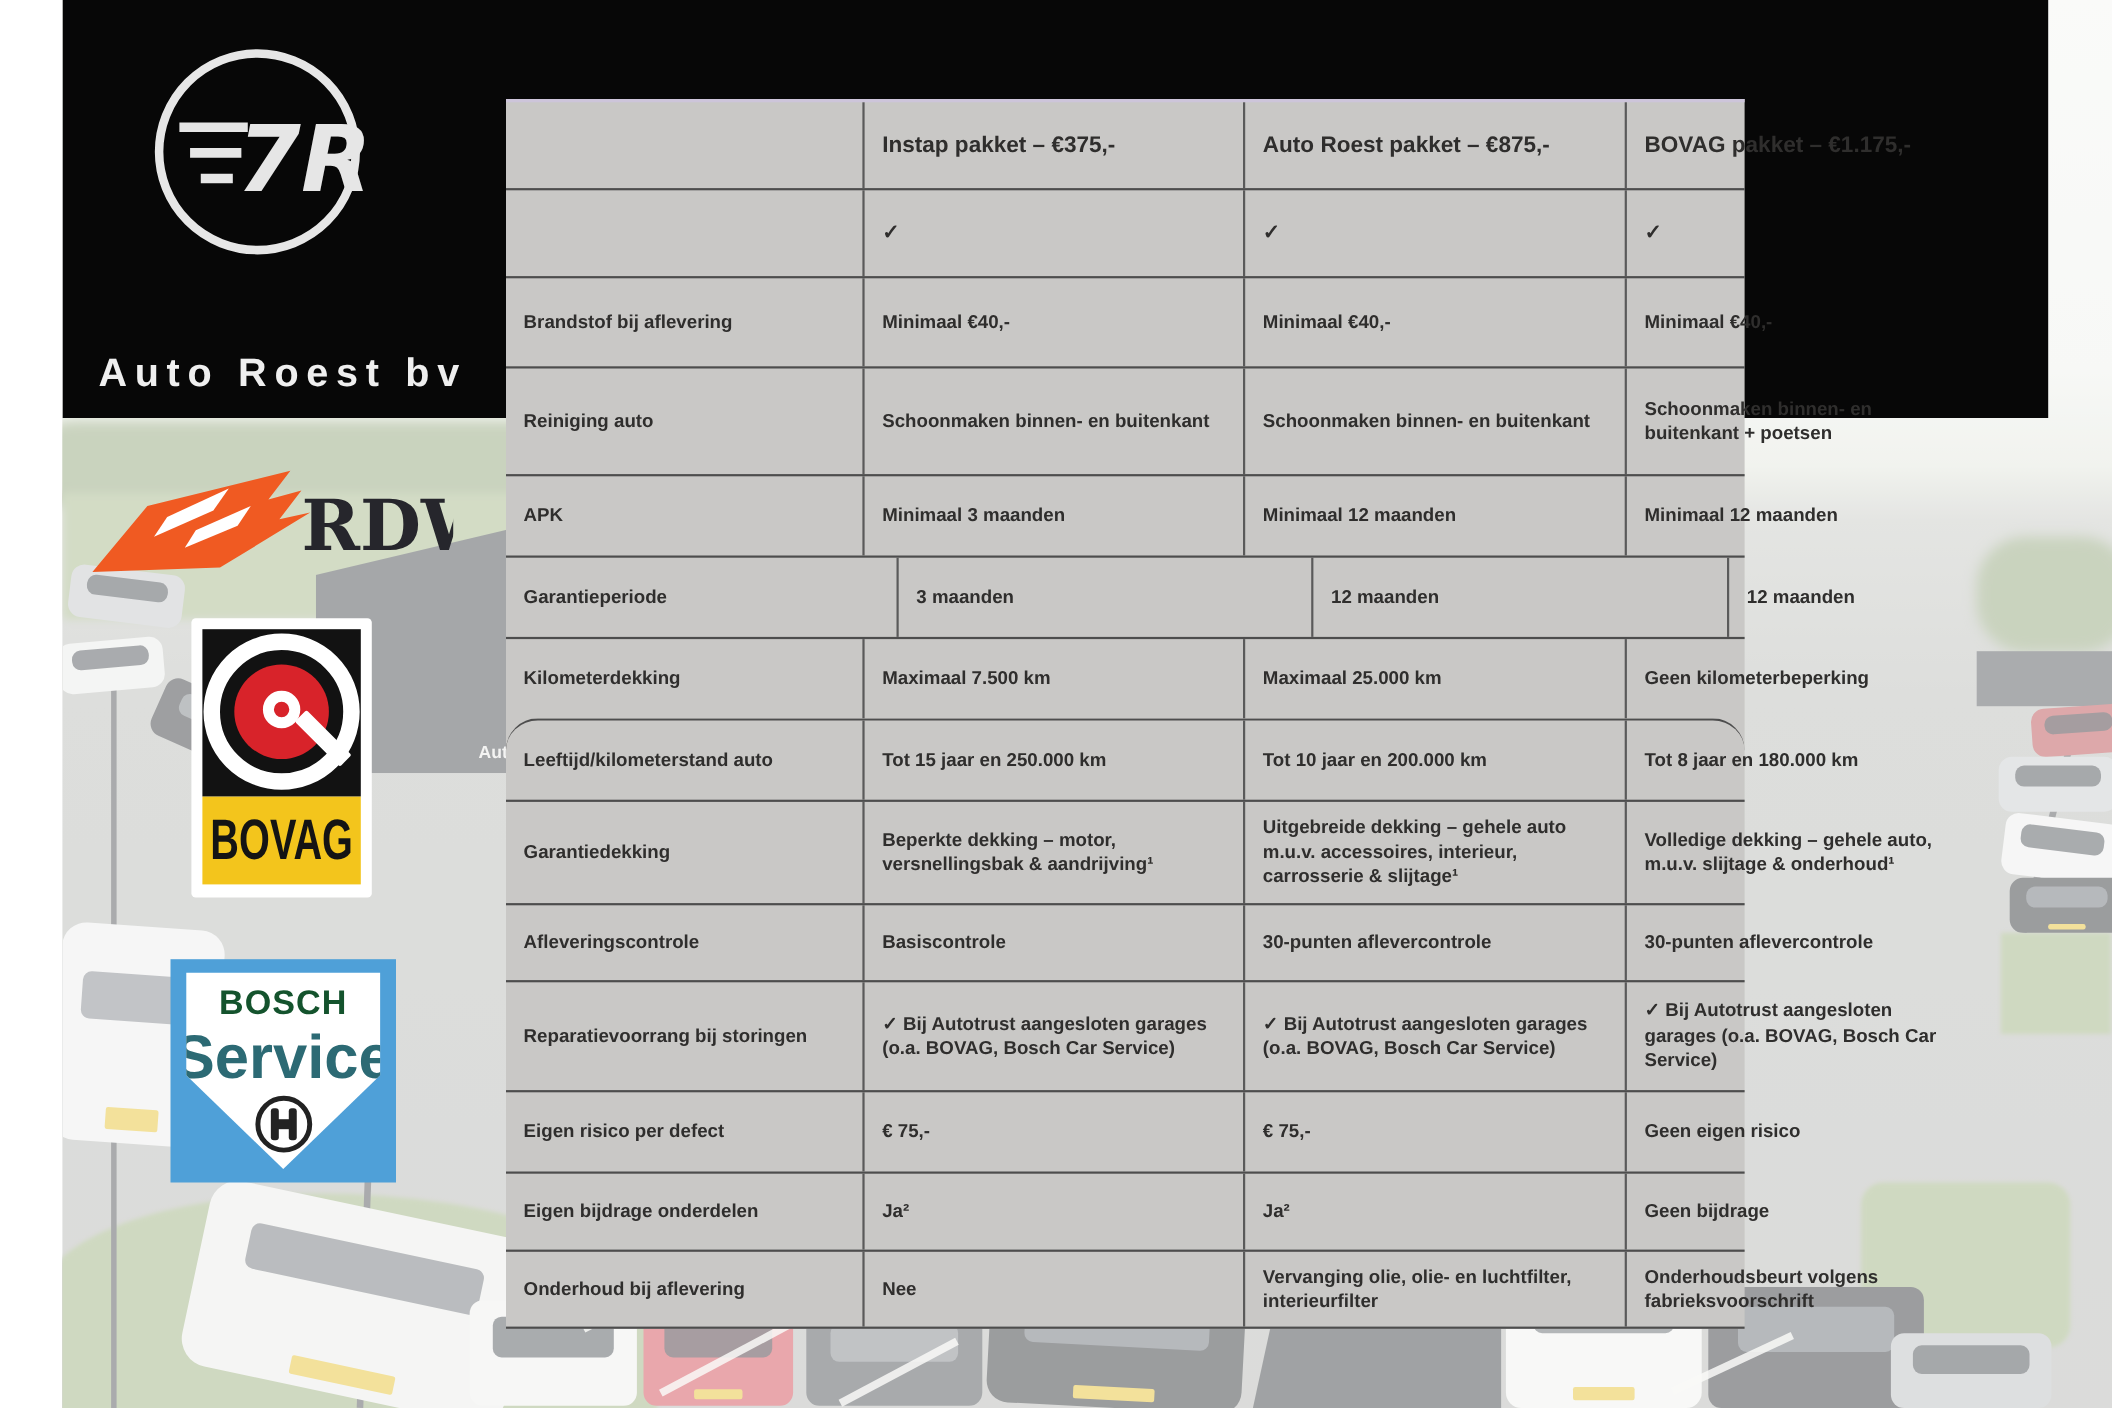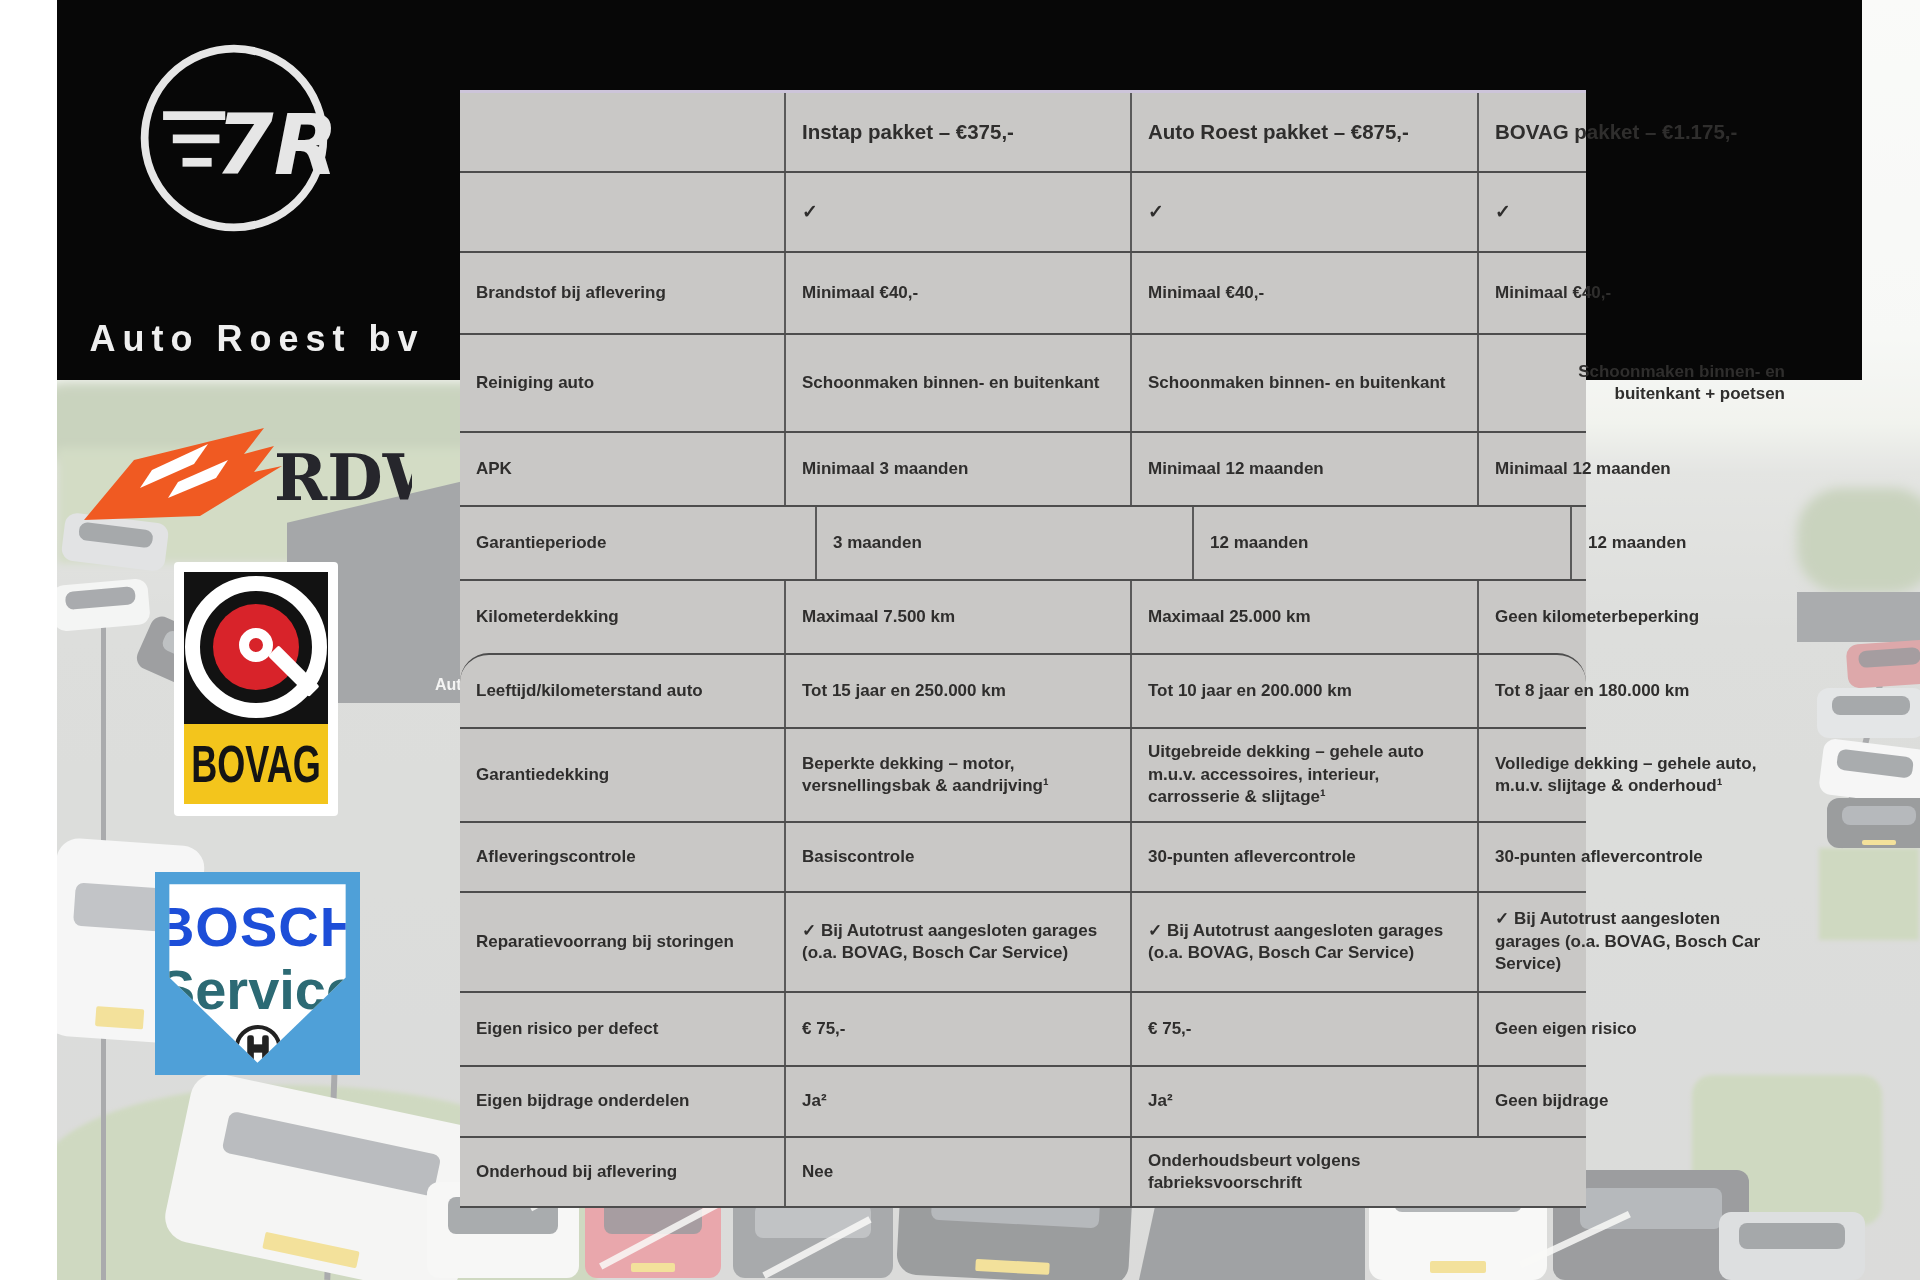--- a/index.html
+++ b/index.html
@@ -59,21 +59,21 @@
   .bovag .stem{position:absolute;left:84px;top:84px;width:15px;height:58px;background:#ffffff;
                transform:rotate(-45deg);transform-origin:top left;border-radius:2px;}
   .bovag .band{width:144px;height:80px;background:#f3c51c;display:flex;align-items:center;justify-content:center;}
   .bovag .band span{font-size:44px;font-weight:bold;color:#141414;transform:scale(.82,1.18);letter-spacing:0px;}
 
   
   .bosch{position:absolute;left:155px;top:872px;width:205px;height:203px;background:#4fa0d8;}
   .bosch .shield{position:absolute;left:0;top:0;width:100%;height:100%;background:#ffffff;
                  clip-path:polygon(7% 6%,93% 6%,93% 52%,50% 94%,7% 52%);
                  display:flex;flex-direction:column;align-items:center;}
-  .bosch .t1{margin-top:22px;font-size:56px;font-weight:bold;color:#1d4ed8;letter-spacing:1px;}
+  .bosch .t1{margin-top:22px;font-size:31px;font-weight:bold;color:#14532d;letter-spacing:1px;}
   .bosch .t2{margin-top:-2px;font-size:56px;font-weight:bold;color:#2c6a74;}
   .bosch svg{margin-top:0px;}
 </style>
 </head>
 <body>
 
 <div class="stage">
 
   <div class="photo">
     <div class="ph treeband" style="left:-30px;top:382px;width:520px;height:80px;"></div>
@@ -182,21 +182,21 @@
       <div class="cell check">✓</div>
       <div class="cell check">✓</div>
       <div class="cell check">✓</div>
     </div>
     <div class="trow" style="min-height:82px;">
       <div class="cell">Brandstof bij aflevering</div>
       <div class="cell">Minimaal €40,-</div>
       <div class="cell">Minimaal €40,-</div>
       <div class="cell">Minimaal €40,-</div>
     </div>
-    <div class="trow" style="min-height:98px;text-align:right;">
+    <div class="trow" style="min-height:98px;">
       <div class="cell">Reiniging auto</div>
       <div class="cell">Schoonmaken binnen- en buitenkant</div>
       <div class="cell">Schoonmaken binnen- en buitenkant</div>
       <div class="cell">Schoonmaken binnen- en buitenkant + poetsen</div>
     </div>
     <div class="trow" style="min-height:74px;text-align:center;">
       <div class="cell">APK</div>
       <div class="cell">Minimaal 3 maanden</div>
       <div class="cell">Minimaal 12 maanden</div>
       <div class="cell">Minimaal 12 maanden</div>
@@ -245,20 +245,21 @@
     </div>
     <div class="trow" style="min-height:71px;">
       <div class="cell">Eigen bijdrage onderdelen</div>
       <div class="cell">Ja²</div>
       <div class="cell">Ja²</div>
       <div class="cell">Geen bijdrage</div>
     </div>
     <div class="trow" style="min-height:70px;">
       <div class="cell">Onderhoud bij aflevering</div>
       <div class="cell">Nee</div>
+      <div class="cell">Vervanging olie, olie- en luchtfilter, interieurfilter</div>
       <div class="cell">Onderhoudsbeurt volgens fabrieksvoorschrift</div>
     </div>
   </div>
 
   <svg class="rdw" viewBox="0 0 330 110">
     <path d="M2,96 L52,36 L182,4 L162,30 L192,22 L172,48 L200,42 L118,92 Z" fill="#f05a22"></path>
     <path d="M70,46 L126,20 L112,40 L58,64 Z" fill="#ffffff"></path>
     <path d="M96,58 L146,36 L134,54 L86,74 Z" fill="#ffffff"></path>
     <text x="192" y="76" font-family="DejaVu Serif, serif" font-size="64" font-weight="bold" fill="#26262c">RDW</text>
   </svg>

